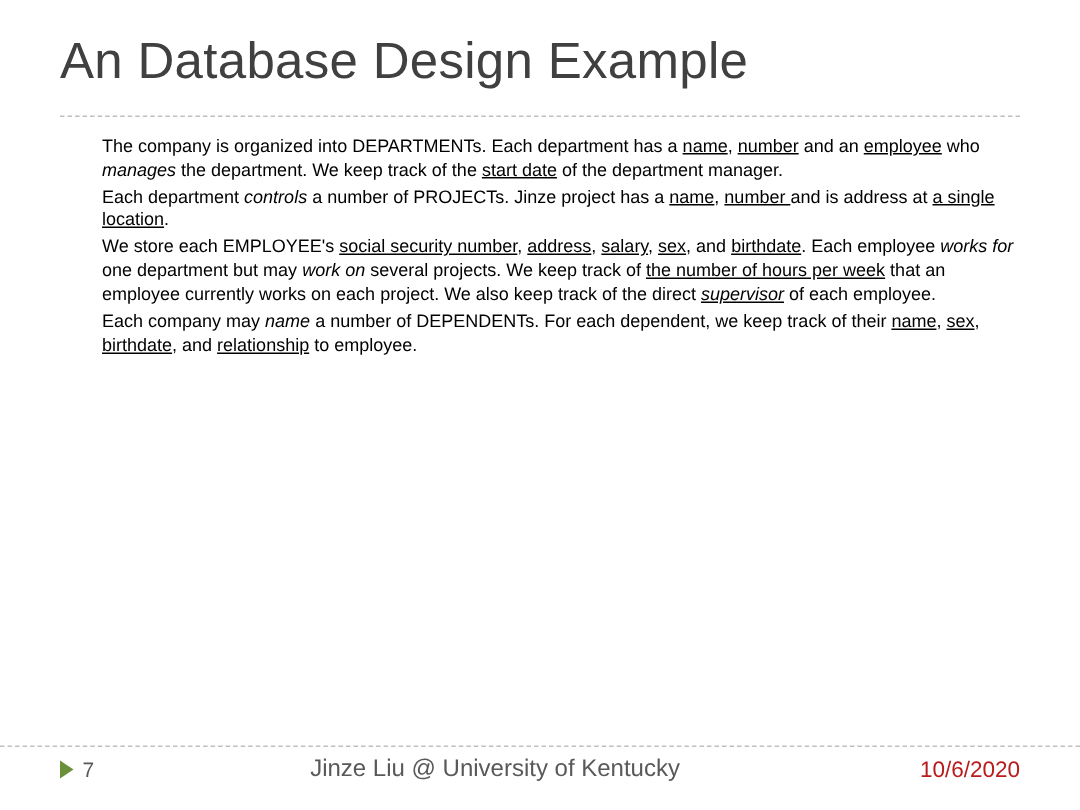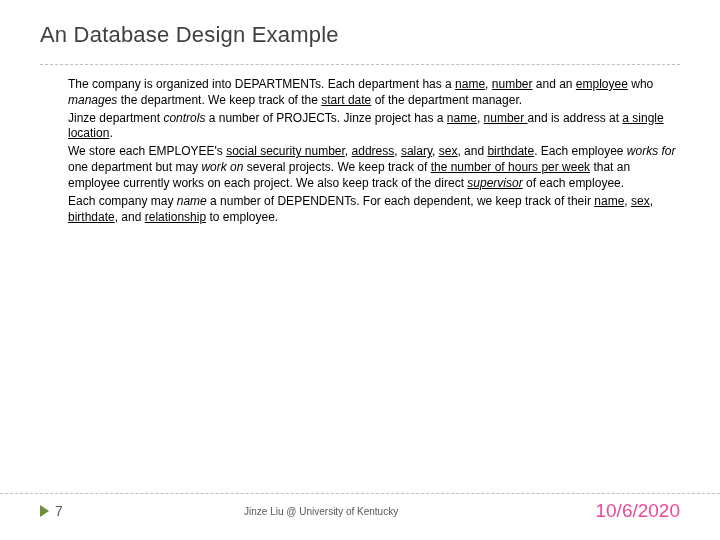--- a/index.html
+++ b/index.html
@@ -8,21 +8,21 @@
     height: 540px;
     background: #fff;
     font-family: Arial, Helvetica, sans-serif;
     position: relative;
     overflow: hidden;
   }
   .slide {
     padding: 22px 40px 0 40px;
   }
   .title {
-    font-size: 22px;
+    font-size: 34px;
     font-weight: 400;
     color: #404040;
     margin-bottom: 16px;
     letter-spacing: 0.2px;
   }
   .divider {
     border: none;
     border-top: 1px dashed #bfbfbf;
     margin: 0 0 12px 0;
   }
@@ -72,43 +72,43 @@
     border-bottom: 6px solid transparent;
     border-left: 9px solid #6b8f3a;
   }
   .page-num {
     font-size: 14px;
     color: #595959;
   }
   .footer-center {
     flex: 1;
     text-align: center;
-    font-size: 10px;
+    font-size: 16px;
     color: #595959;
   }
   .footer-date {
-    font-size: 19px;
-    color: #ec4899;
+    font-size: 15px;
+    color: #b91c1c;
     margin-left: 16px;
   }
 </style>
 </head>
 <body>
 
 <div class="slide">
   <h1 class="title">An Database Design Example</h1>
   <hr class="divider">
   <div class="content">
       <div class="bullet-item">
         <div class="bullet-marker"></div>
         <div class="bullet-text"><span>The company is organized into DEPARTMENTs. Each department has a </span><span class="u">name</span><span>, </span><span class="u">number</span><span> and an </span><span class="u">employee</span><span> who </span><span class="i">manages</span><span> the department. We keep track of the </span><span class="u">start date</span><span> of the department manager.</span></div>
       </div>
       <div class="bullet-item">
         <div class="bullet-marker"></div>
-        <div class="bullet-text"><span>Jinze department </span><span class="i">controls</span><span> a number of PROJECTs. Jinze project has a </span><span class="u">name</span><span>, </span><span class="u">number </span><span>and is address at </span><span class="u">a single location</span><span>.</span></div>
+        <div class="bullet-text"><span>Each department </span><span class="i">controls</span><span> a number of PROJECTs. Jinze project has a </span><span class="u">name</span><span>, </span><span class="u">number </span><span>and is address at </span><span class="u">a single location</span><span>.</span></div>
       </div>
       <div class="bullet-item">
         <div class="bullet-marker"></div>
         <div class="bullet-text"><span>We store each EMPLOYEE's </span><span class="u">social security number</span><span>, </span><span class="u">address</span><span>, </span><span class="u">salary</span><span>, </span><span class="u">sex</span><span>, and </span><span class="u">birthdate</span><span>. Each employee </span><span class="i">works for</span><span> one department but may </span><span class="i">work on</span><span> several projects. We keep track of </span><span class="u">the number of hours per week</span><span> that an employee currently works on each project. We also keep track of the direct </span><span class="u i">supervisor</span><span> of each employee.</span></div>
       </div>
       <div class="bullet-item">
         <div class="bullet-marker"></div>
         <div class="bullet-text"><span>Each company may </span><span class="i">name</span><span> a number of DEPENDENTs. For each dependent, we keep track of their </span><span class="u">name</span><span>, </span><span class="u">sex</span><span>, </span><span class="u">birthdate</span><span>, and </span><span class="u">relationship</span><span> to employee.</span></div>
       </div>
     </div>

